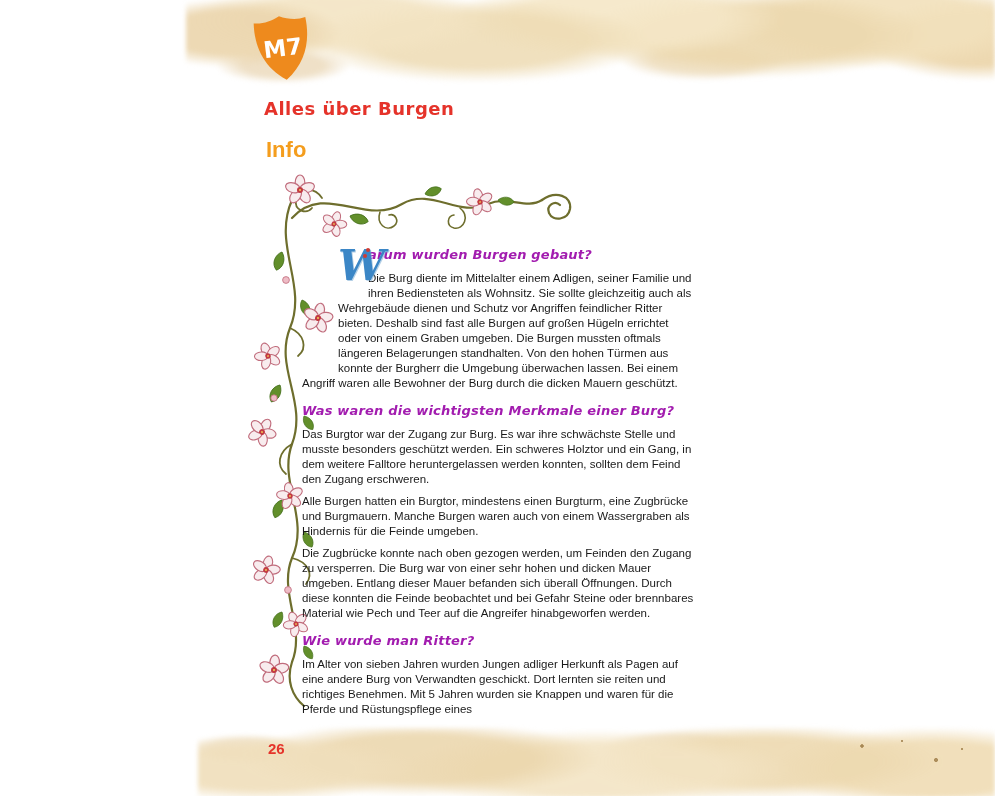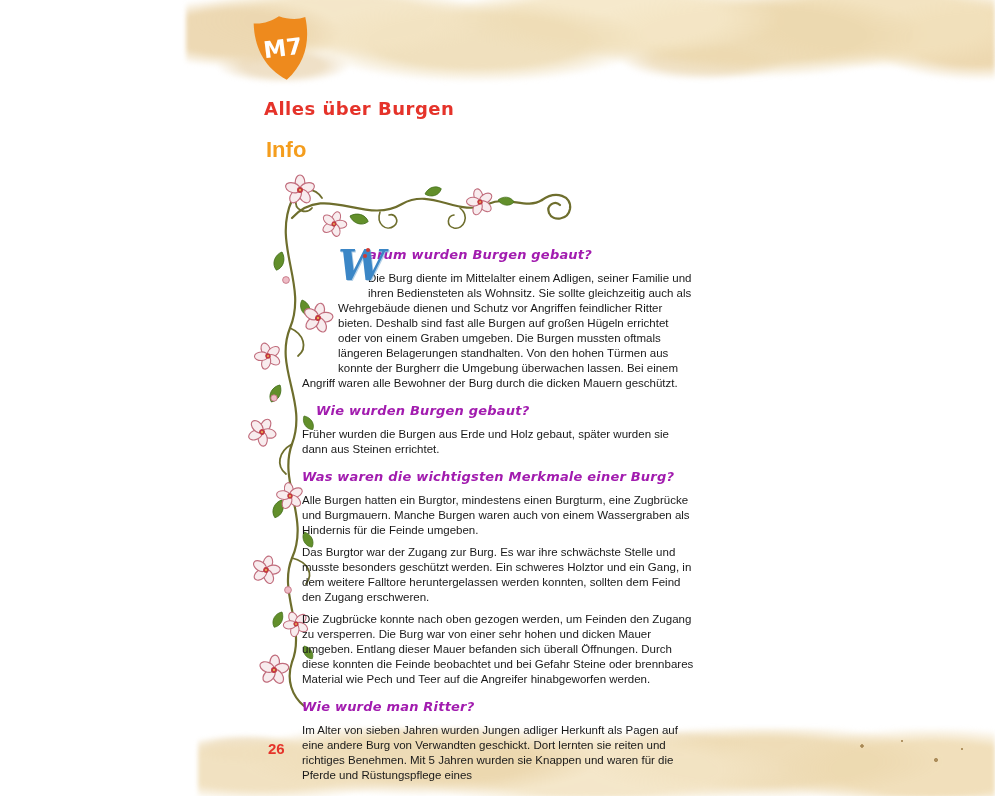--- a/index.html
+++ b/index.html
@@ -179,29 +179,25 @@
 
   <div class="content">
 
     <div class="section">
       <span class="vine-spacer"></span>
       <span class="dropcap">W</span>
       <h3 class="green first-h">arum wurden Burgen gebaut?</h3>
       <p>Die Burg diente im Mittelalter einem Adligen, seiner Familie und ihren Bediensteten als Wohnsitz. Sie sollte gleichzeitig auch als Wehrgebäude dienen und Schutz vor Angriffen feindlicher Ritter bieten. Deshalb sind fast alle Burgen auf großen Hügeln errichtet oder von einem Graben umgeben. Die Burgen mussten oftmals längeren Belagerungen standhalten. Von den hohen Türmen aus konnte der Burgherr die Umgebung überwachen lassen. Bei einem Angriff waren alle Bewohner der Burg durch die dicken Mauern geschützt.</p>
     </div>
 
-    <div class="section">
-      <h3 class="green indented">Wie wurden Burgen gebaut?</h3>
-      <p>Früher wurden die Burgen aus Erde und Holz gebaut, später wurden sie dann aus Steinen errichtet.</p>
-    </div>
 
     <div class="section">
       <h3 class="green">Was waren die wichtigsten Merkmale einer Burg?</h3>
+      <p>Das Burgtor war der Zugang zur Burg. Es war ihre schwächste Stelle und musste besonders geschützt werden. Ein schweres Holztor und ein Gang, in dem weitere Falltore heruntergelassen werden konnten, sollten dem Feind den Zugang erschweren.</p>
       <p>Alle Burgen hatten ein Burgtor, mindestens einen Burgturm, eine Zugbrücke und Burgmauern. Manche Burgen waren auch von einem Wassergraben als Hindernis für die Feinde umgeben.</p>
-      <p>Das Burgtor war der Zugang zur Burg. Es war ihre schwächste Stelle und musste besonders geschützt werden. Ein schweres Holztor und ein Gang, in dem weitere Falltore heruntergelassen werden konnten, sollten dem Feind den Zugang erschweren.</p>
       <p>Die Zugbrücke konnte nach oben gezogen werden, um Feinden den Zugang zu versperren. Die Burg war von einer sehr hohen und dicken Mauer umgeben. Entlang dieser Mauer befanden sich überall Öffnungen. Durch diese konnten die Feinde beobachtet und bei Gefahr Steine oder brennbares Material wie Pech und Teer auf die Angreifer hinabgeworfen werden.</p>
     </div>
 
     <div class="section">
       <h3 class="green">Wie wurde man Ritter?</h3>
       <p>Im Alter von sieben Jahren wurden Jungen adliger Herkunft als Pagen auf eine andere Burg von Verwandten geschickt. Dort lernten sie reiten und richtiges Benehmen. Mit 5 Jahren wurden sie Knappen und waren für die Pferde und Rüstungspflege eines</p>
     </div>
 
   </div>
 

